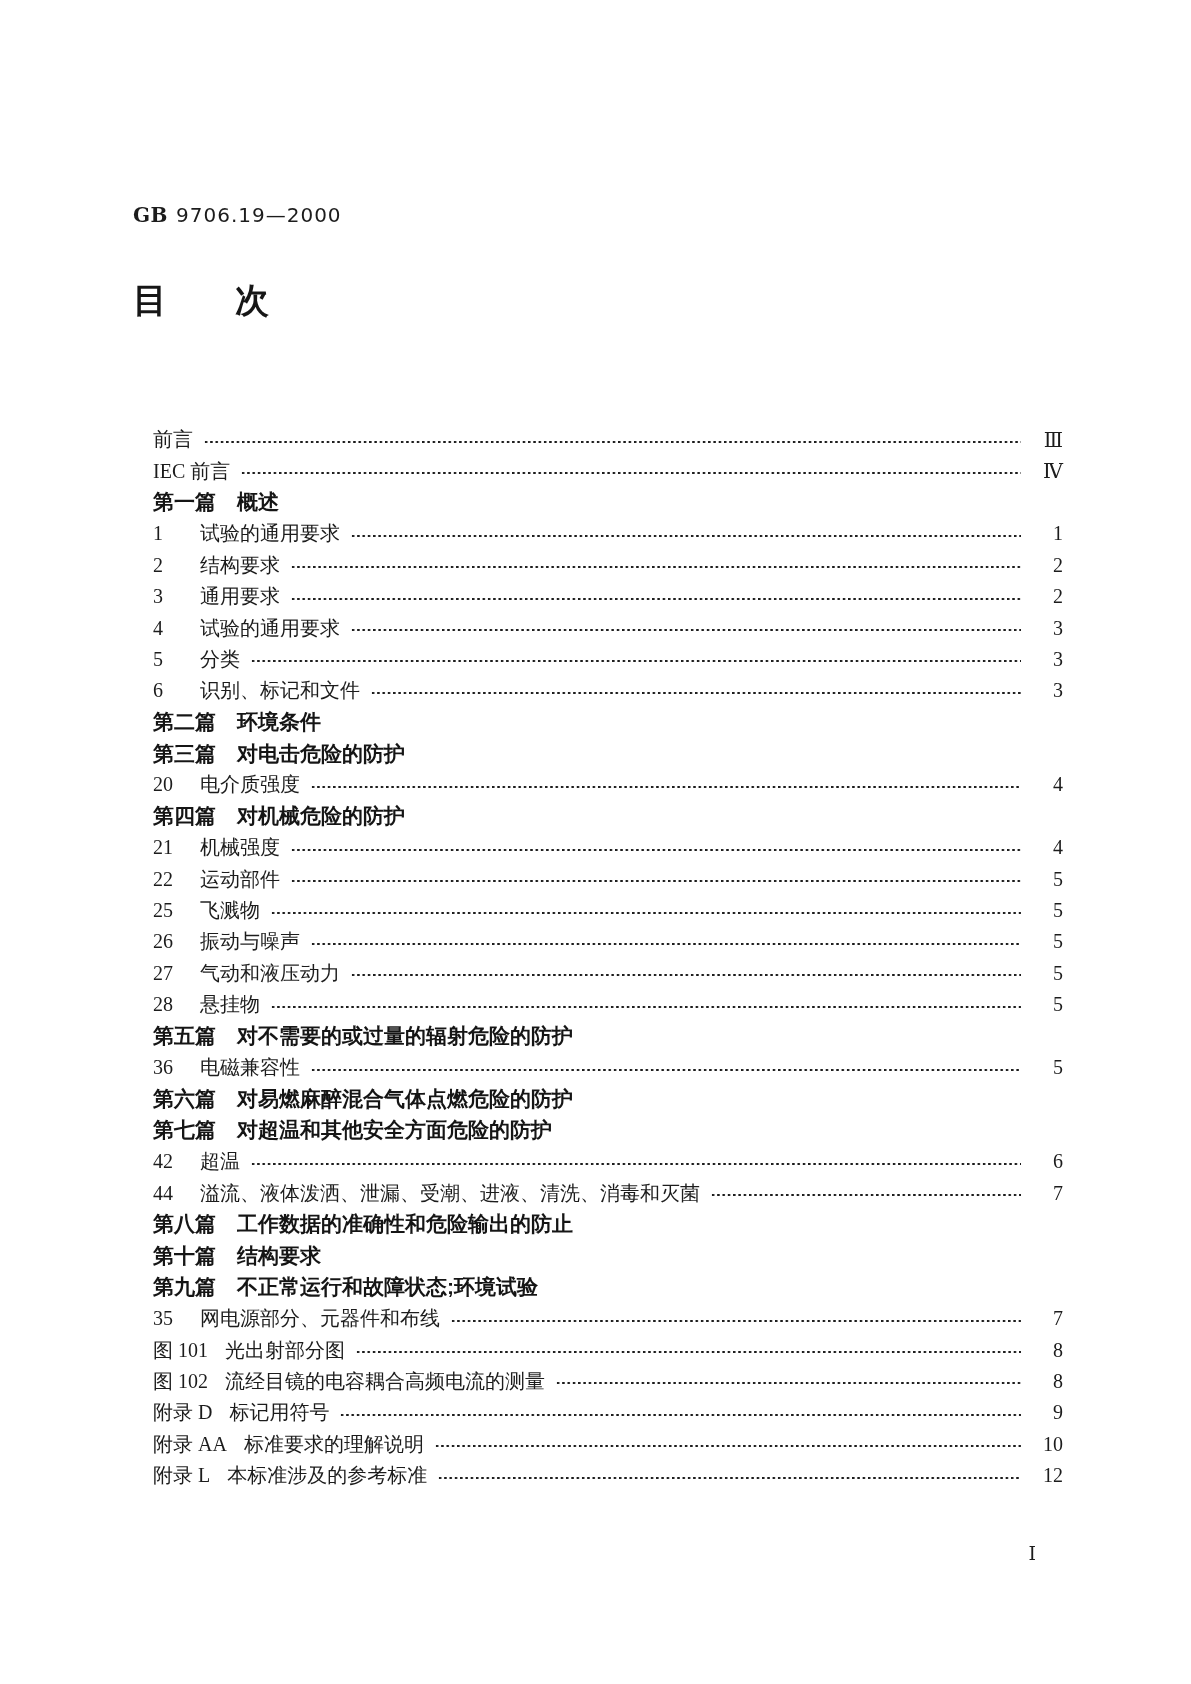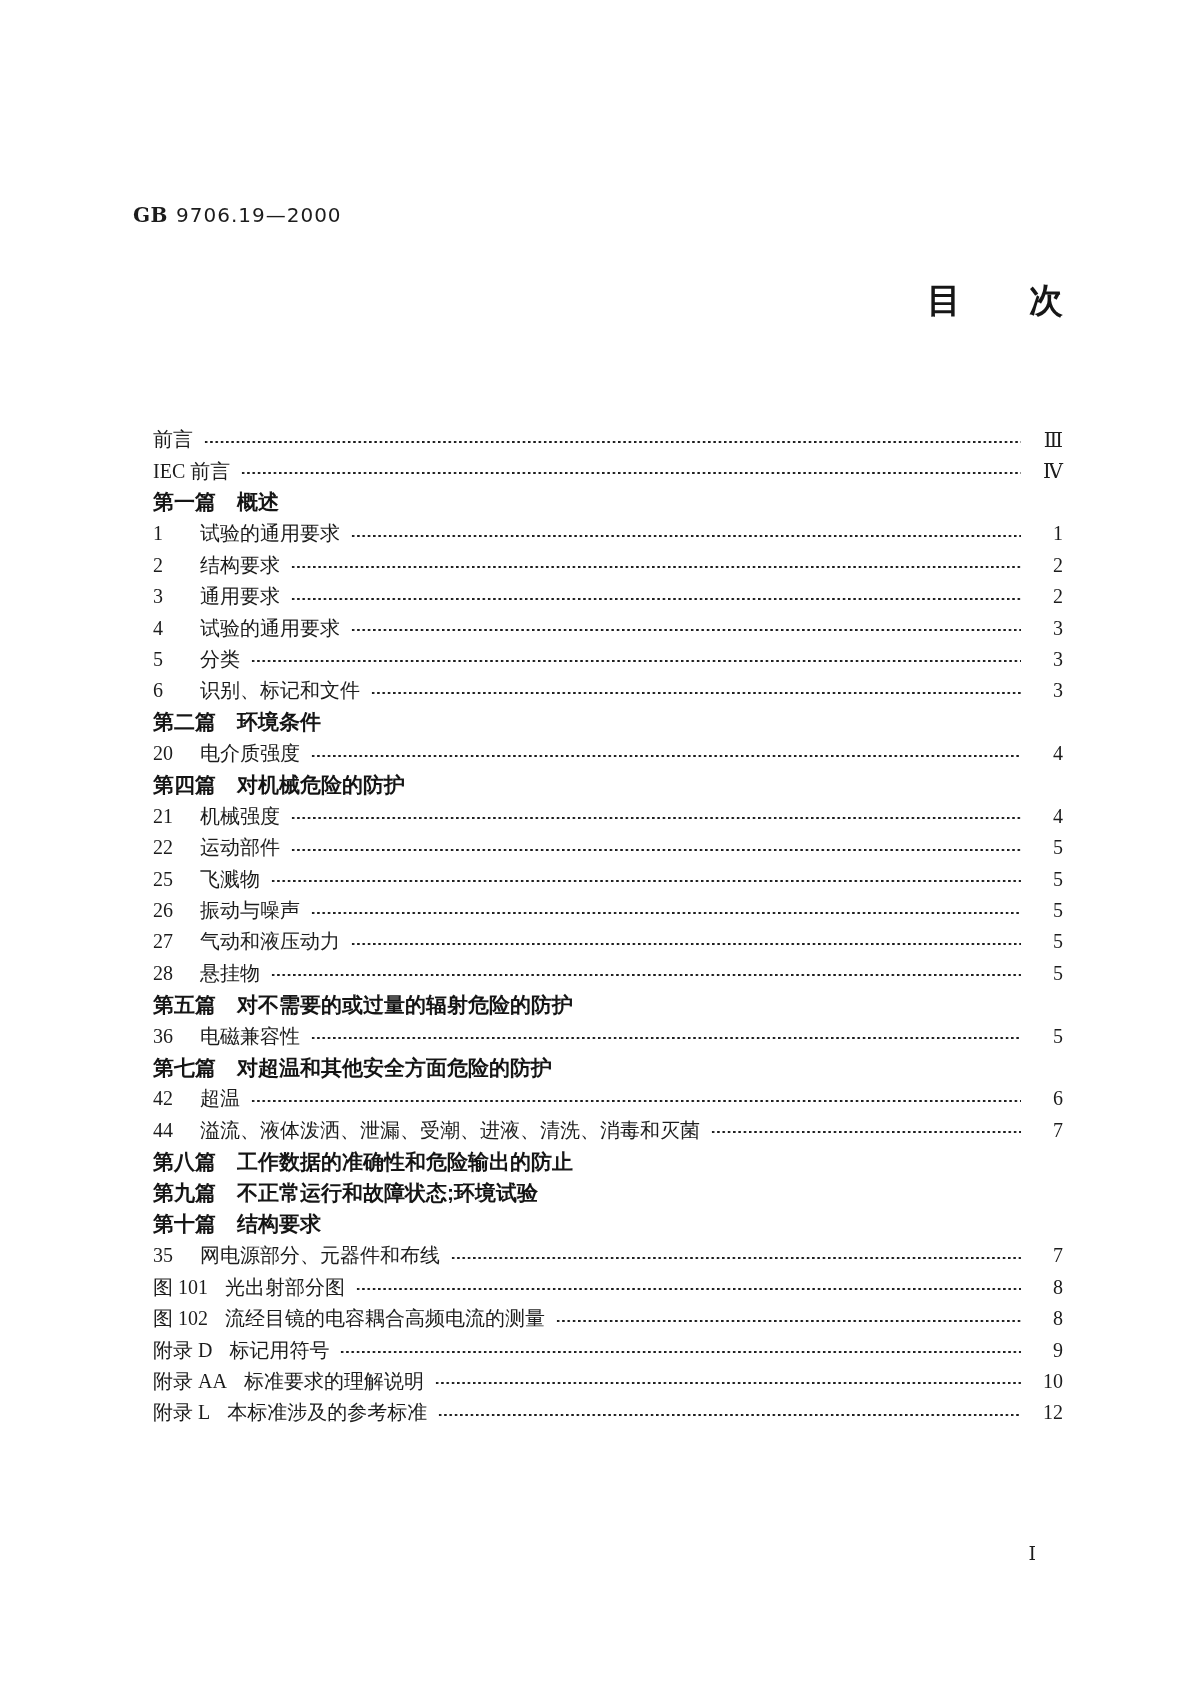--- a/index.html
+++ b/index.html
@@ -27,21 +27,21 @@
   }
   .code-number {
     font-family: "DejaVu Sans", sans-serif;
     font-weight: 400;
     letter-spacing: 1px;
   }
 
   
   .doc-title {
     position: absolute; left: 133px; top: 281px; width: 930px;
-    text-align: right;
+    text-align: left;
     font-family: "Liberation Sans", "DejaVu Sans", sans-serif;
     font-weight: 700;
     font-size: 34px; line-height: 38px;
     color: #161616;
   }
 
   
   .toc {
     position: absolute; left: 133px; top: 424px; width: 930px;
   }
@@ -144,20 +144,23 @@
     </div>
     <div class="row entry">
       <span class="num">6</span>
       <span class="title">识别、标记和文件</span>
       <span class="leader"></span>
       <span class="page">3</span>
     </div>
     <div class="row section">
       <span class="section-title">第二篇　环境条件</span>
     </div>
+    <div class="row section">
+      <span class="section-title">第三篇　对电击危险的防护</span>
+    </div>
     <div class="row entry">
       <span class="num">20</span>
       <span class="title">电介质强度</span>
       <span class="leader"></span>
       <span class="page">4</span>
     </div>
     <div class="row section">
       <span class="section-title">第四篇　对机械危险的防护</span>
     </div>
     <div class="row entry">
@@ -199,42 +202,45 @@
     <div class="row section">
       <span class="section-title">第五篇　对不需要的或过量的辐射危险的防护</span>
     </div>
     <div class="row entry">
       <span class="num">36</span>
       <span class="title">电磁兼容性</span>
       <span class="leader"></span>
       <span class="page">5</span>
     </div>
     <div class="row section">
+      <span class="section-title">第六篇　对易燃麻醉混合气体点燃危险的防护</span>
+    </div>
+    <div class="row section">
       <span class="section-title">第七篇　对超温和其他安全方面危险的防护</span>
     </div>
     <div class="row entry">
       <span class="num">42</span>
       <span class="title">超温</span>
       <span class="leader"></span>
       <span class="page">6</span>
     </div>
     <div class="row entry">
       <span class="num">44</span>
       <span class="title">溢流、液体泼洒、泄漏、受潮、进液、清洗、消毒和灭菌</span>
       <span class="leader"></span>
       <span class="page">7</span>
     </div>
     <div class="row section">
       <span class="section-title">第八篇　工作数据的准确性和危险输出的防止</span>
     </div>
     <div class="row section">
+      <span class="section-title">第十篇　结构要求</span>
+    </div>
+    <div class="row section">
       <span class="section-title">第九篇　不正常运行和故障状态;环境试验</span>
-    </div>
-    <div class="row section">
-      <span class="section-title">第十篇　结构要求</span>
     </div>
     <div class="row entry">
       <span class="num">35</span>
       <span class="title">网电源部分、元器件和布线</span>
       <span class="leader"></span>
       <span class="page">7</span>
     </div>
     <div class="row entry">
       <span class="num">图 101</span>
       <span class="title">光出射部分图</span>

